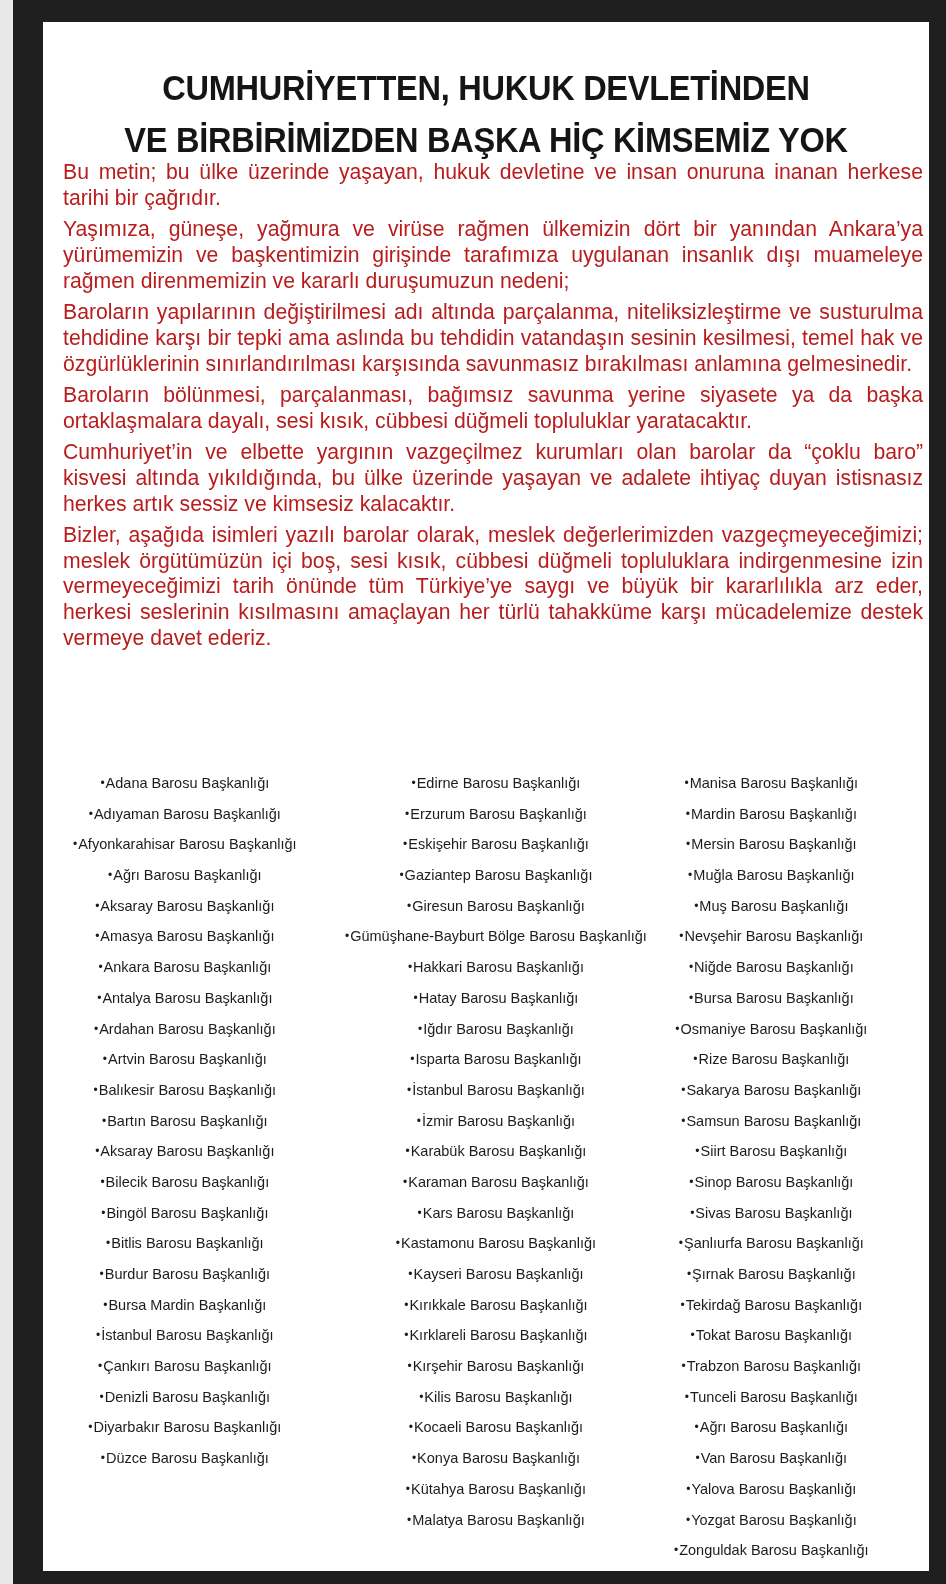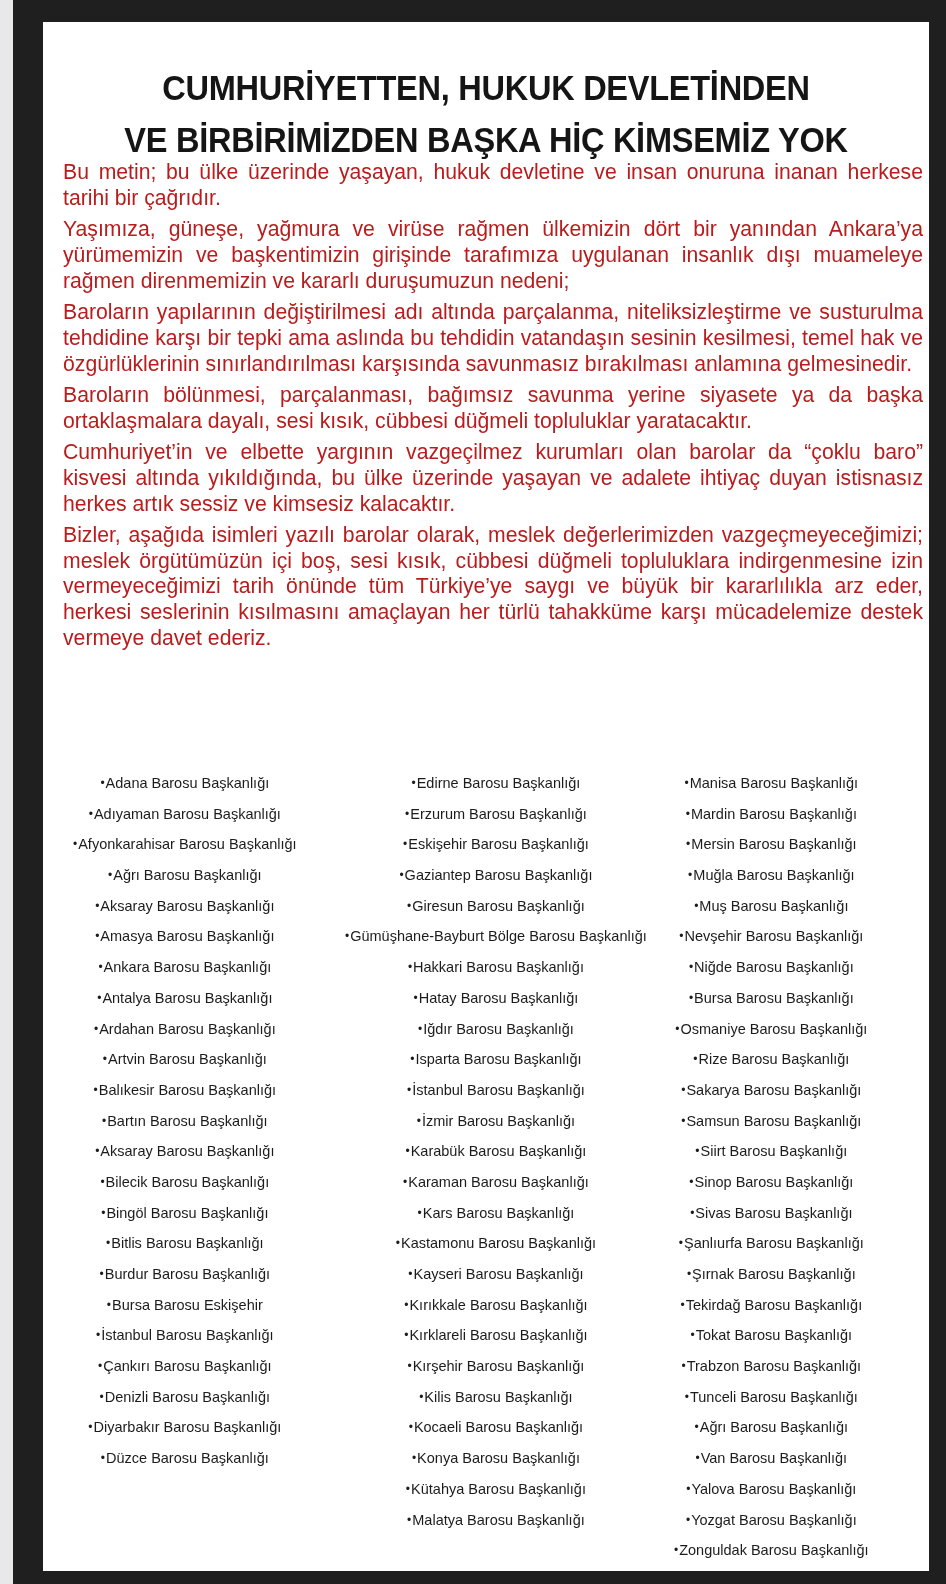--- a/index.html
+++ b/index.html
@@ -122,21 +122,21 @@
           <li><span class="bullet">•</span><span>Antalya Barosu Başkanlığı</span></li>
           <li><span class="bullet">•</span><span>Ardahan Barosu Başkanlığı</span></li>
           <li><span class="bullet">•</span><span>Artvin Barosu Başkanlığı</span></li>
           <li><span class="bullet">•</span><span>Balıkesir Barosu Başkanlığı</span></li>
           <li><span class="bullet">•</span><span>Bartın Barosu Başkanlığı</span></li>
           <li><span class="bullet">•</span><span>Aksaray Barosu Başkanlığı</span></li>
           <li><span class="bullet">•</span><span>Bilecik Barosu Başkanlığı</span></li>
           <li><span class="bullet">•</span><span>Bingöl Barosu Başkanlığı</span></li>
           <li><span class="bullet">•</span><span>Bitlis Barosu Başkanlığı</span></li>
           <li><span class="bullet">•</span><span>Burdur Barosu Başkanlığı</span></li>
-          <li><span class="bullet">•</span><span>Bursa Barosu Eskişehir</span></li>
+          <li><span class="bullet">•</span><span>Bursa Mardin Başkanlığı</span></li>
           <li><span class="bullet">•</span><span>İstanbul Barosu Başkanlığı</span></li>
           <li><span class="bullet">•</span><span>Çankırı Barosu Başkanlığı</span></li>
           <li><span class="bullet">•</span><span>Denizli Barosu Başkanlığı</span></li>
           <li><span class="bullet">•</span><span>Diyarbakır Barosu Başkanlığı</span></li>
           <li><span class="bullet">•</span><span>Düzce Barosu Başkanlığı</span></li>
         </ul>
       <ul class="col col-2">
           <li><span class="bullet">•</span><span>Edirne Barosu Başkanlığı</span></li>
           <li><span class="bullet">•</span><span>Erzurum Barosu Başkanlığı</span></li>
           <li><span class="bullet">•</span><span>Eskişehir Barosu Başkanlığı</span></li>

